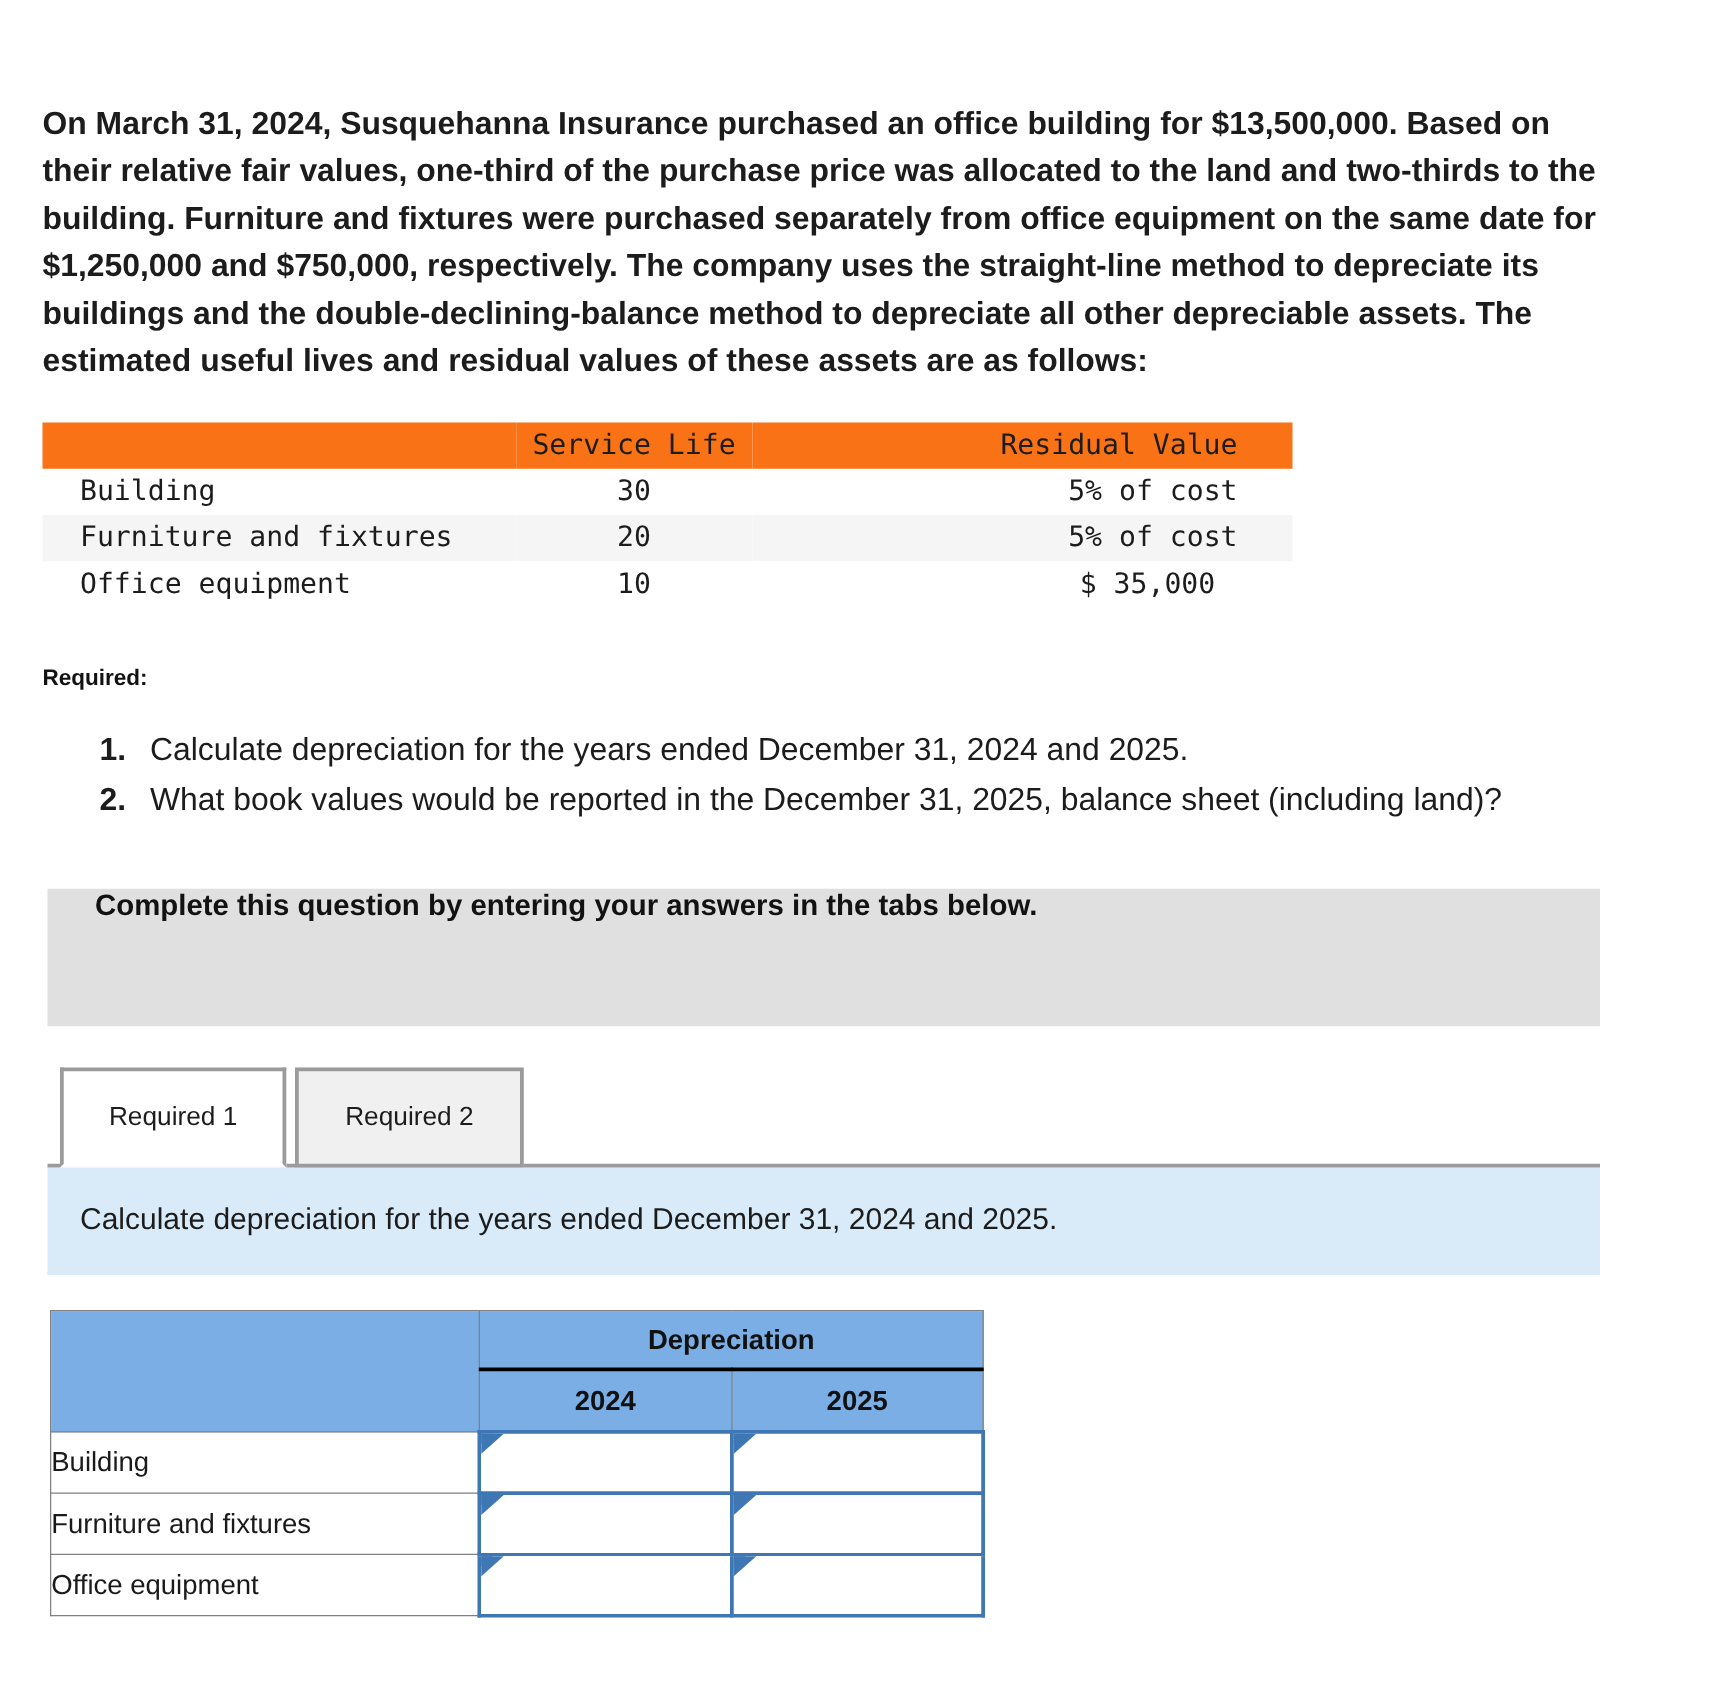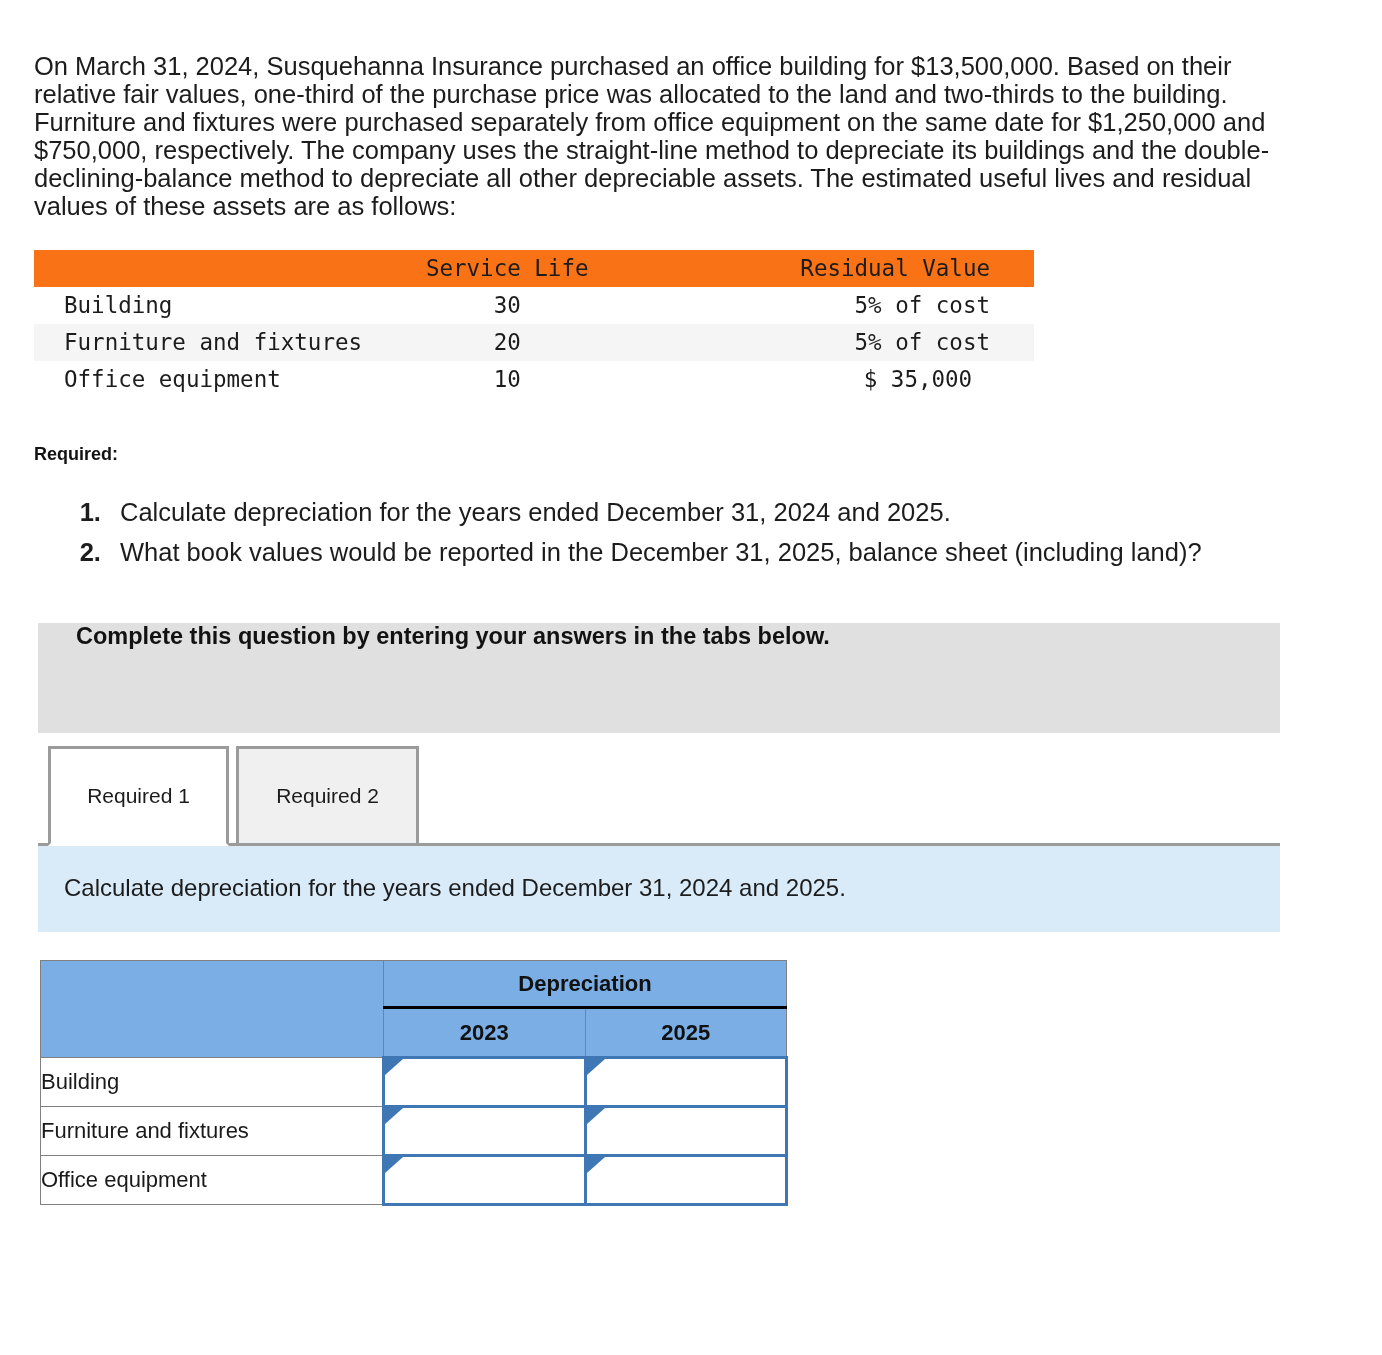--- a/index.html
+++ b/index.html
@@ -16,25 +16,25 @@
   }
   .page {
     position: relative;
     width: 1382px;
     padding: 0;
   }
 
   
   .prompt {
     margin: 0;
-    padding: 52px 95px 0 34px;
+    padding: 80px 95px 0 34px;
     font-size: 25.5px;
-    line-height: 28px;
-    color: #1c1c1c;
-    font-weight: 400;
+    line-height: 38px;
+    color: #1c1c1c;
+    font-weight: 700;
   }
 
   
   .facts-wrap {
     margin: 30px 0 0 34px;
     width: 1000px;
   }
   table.facts {
     border-collapse: collapse;
     width: 1000px;
@@ -110,21 +110,21 @@
     position: absolute;
     left: 0;
     right: 0;
     bottom: 0;
     height: 3px;
     background: #9b9b9b;
   }
   .tab {
     position: absolute;
     bottom: 0;
-    height: 100px;
+    height: 80px;
     box-sizing: border-box;
     display: flex;
     align-items: center;
     justify-content: center;
     font-size: 21px;
     color: #1c1c1c;
     border: 3px solid #9b9b9b;
   }
   .tab.active {
     left: 10px;
@@ -288,21 +288,21 @@
   </div>
 
   <div class="answer-wrap">
     <table class="answer">
       <thead>
         <tr>
           <th class="hdr-blank" rowspan="2"></th>
           <th class="hdr-group" colspan="2">Depreciation</th>
         </tr>
         <tr>
-          <th class="hdr-year">2023</th>
+          <th class="hdr-year">2024</th>
           <th class="hdr-year">2025</th>
         </tr>
       </thead>
       <tbody>
         <tr>
           <td class="rowlabel">Building</td>
           <td class="entry">
             <span class="flag"></span>
             <span class="cellvalue"></span>
           </td>

